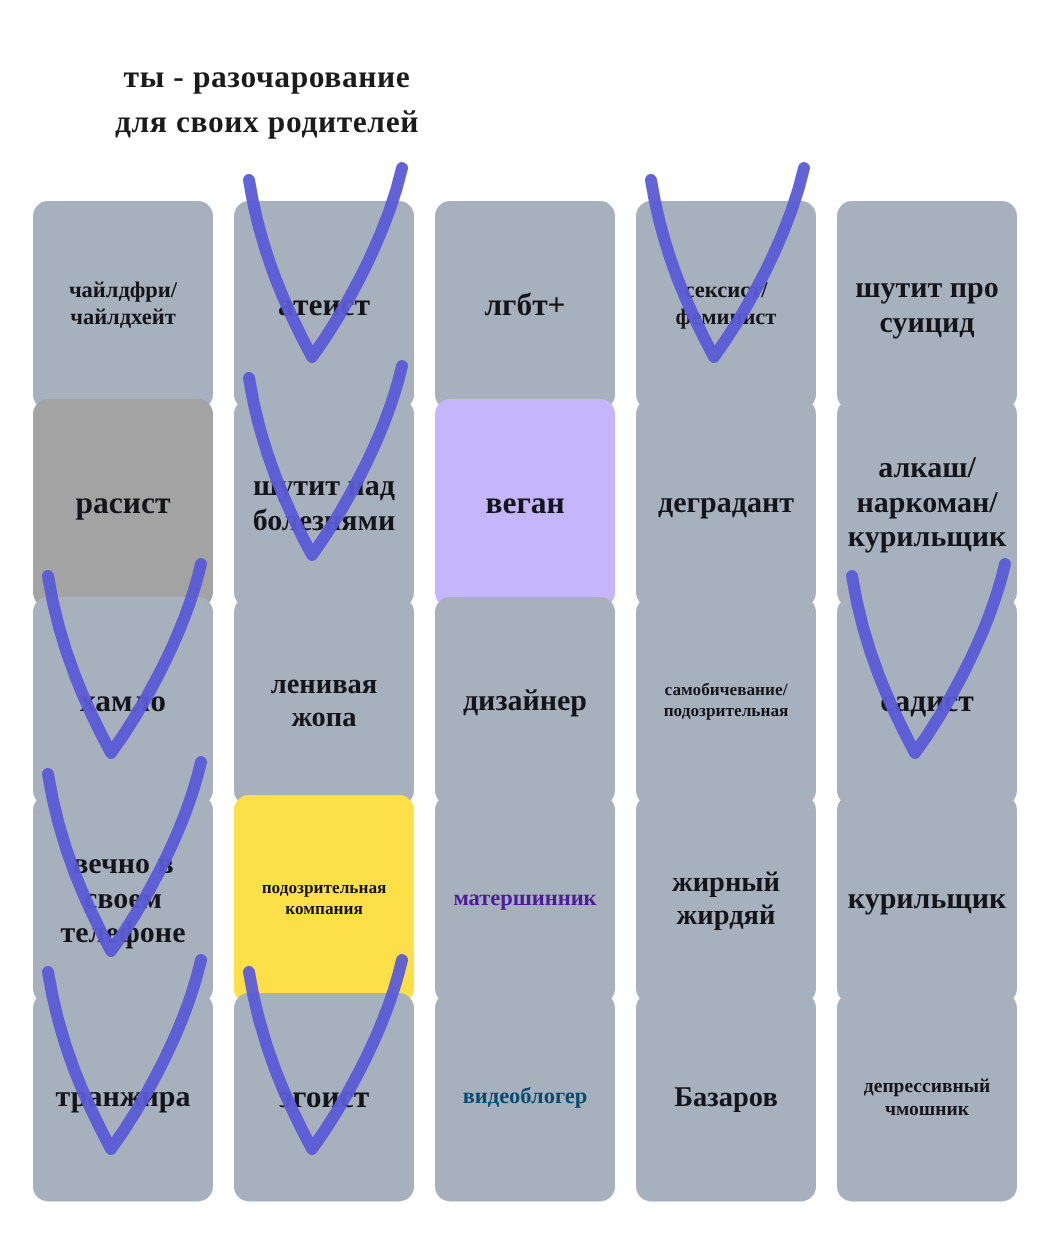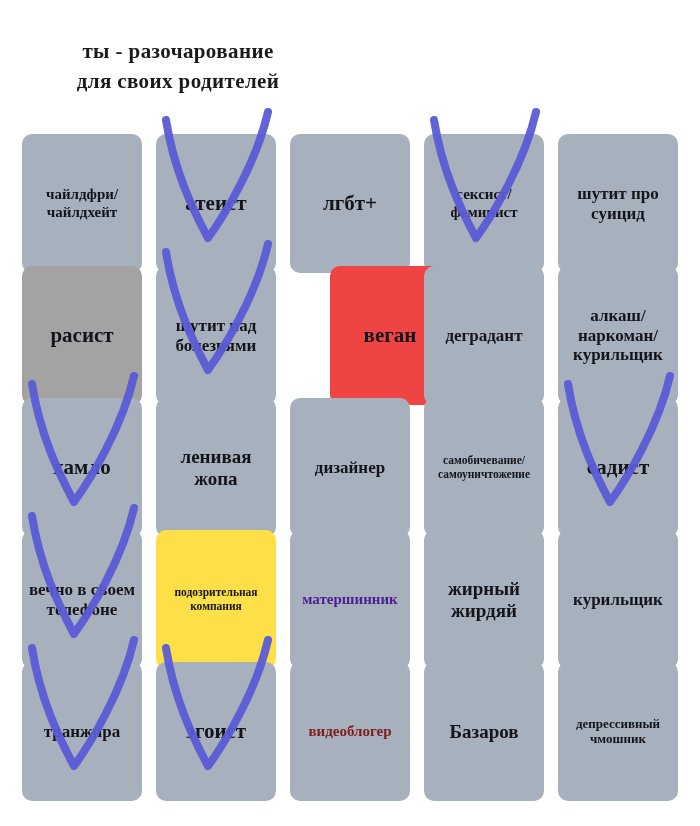--- a/index.html
+++ b/index.html
@@ -89,21 +89,21 @@
     text-align: center;
     color: #14151a;
     font-family: "Liberation Serif", serif;
     font-weight: bold;
     line-height: 1.14;
     word-wrap: break-word;
     hyphens: none;
   }
   .fs-xl  { font-size: 21px; }
   .fs-lg  { font-size: 19px; }
-  .fs-md  { font-size: 17px; }
+  .fs-md  { font-size: 20px; }
   .fs-sm  { font-size: 15px; }
   .fs-xs  { font-size: 13px; }
   .fs-xxs { font-size: 11.5px; }
 
   
   #marks {
     position: absolute;
     left: 0;
     top: 0;
     width: 700px;
@@ -138,40 +138,40 @@
       </div>
       <div class="cell" style="background: rgb(167, 176, 189);">
         <span class="cell-label fs-md" style="color: rgb(20, 21, 26);">шутит про суицид</span>
       </div>
       <div class="cell" style="background: #a3a3a3;">
         <span class="cell-label fs-xl" style="color: rgb(20, 21, 26);">расист</span>
       </div>
       <div class="cell" style="background: rgb(167, 176, 189);">
         <span class="cell-label fs-md" style="color: rgb(20, 21, 26);">шутит над болезнями</span>
       </div>
-      <div class="cell" style="background: #ef4444; margin-left: 40px;">
+      <div class="cell" style="background: #c4b5fd;">
         <span class="cell-label fs-xl" style="color: rgb(20, 21, 26);">веган</span>
       </div>
       <div class="cell" style="background: rgb(167, 176, 189);">
         <span class="cell-label fs-md" style="color: rgb(20, 21, 26);">деградант</span>
       </div>
       <div class="cell" style="background: rgb(167, 176, 189);">
         <span class="cell-label fs-md" style="color: rgb(20, 21, 26);">алкаш/ наркоман/ курильщик</span>
       </div>
       <div class="cell" style="background: rgb(167, 176, 189);">
         <span class="cell-label fs-xl" style="color: rgb(20, 21, 26);">хамло</span>
       </div>
       <div class="cell" style="background: rgb(167, 176, 189);">
         <span class="cell-label fs-lg" style="color: rgb(20, 21, 26);">ленивая жопа</span>
       </div>
       <div class="cell" style="background: rgb(167, 176, 189);">
         <span class="cell-label fs-md" style="color: rgb(20, 21, 26);">дизайнер</span>
       </div>
       <div class="cell" style="background: rgb(167, 176, 189);">
-        <span class="cell-label fs-xxs" style="color: rgb(20, 21, 26);">самобичевание/ самоуничтожение</span>
+        <span class="cell-label fs-xxs" style="color: rgb(20, 21, 26);">самобичевание/ подозрительная</span>
       </div>
       <div class="cell" style="background: rgb(167, 176, 189);">
         <span class="cell-label fs-xl" style="color: rgb(20, 21, 26);">садист</span>
       </div>
       <div class="cell" style="background: rgb(167, 176, 189);">
         <span class="cell-label fs-md" style="color: rgb(20, 21, 26);">вечно в своем телефоне</span>
       </div>
       <div class="cell" style="background: #fde047;">
         <span class="cell-label fs-xxs" style="color: rgb(20, 21, 26);">подозрительная компания</span>
       </div>
@@ -184,21 +184,21 @@
       <div class="cell" style="background: rgb(167, 176, 189);">
         <span class="cell-label fs-md" style="color: rgb(20, 21, 26);">курильщик</span>
       </div>
       <div class="cell" style="background: rgb(167, 176, 189);">
         <span class="cell-label fs-md" style="color: rgb(20, 21, 26);">транжира</span>
       </div>
       <div class="cell" style="background: rgb(167, 176, 189);">
         <span class="cell-label fs-xl" style="color: rgb(20, 21, 26);">эгоист</span>
       </div>
       <div class="cell" style="background: rgb(167, 176, 189);">
-        <span class="cell-label fs-sm" style="color: #7f1d1d;">видеоблогер</span>
+        <span class="cell-label fs-sm" style="color: #0c4a6e;">видеоблогер</span>
       </div>
       <div class="cell" style="background: rgb(167, 176, 189);">
         <span class="cell-label fs-lg" style="color: rgb(20, 21, 26);">Базаров</span>
       </div>
       <div class="cell" style="background: rgb(167, 176, 189);">
         <span class="cell-label fs-xs" style="color: rgb(20, 21, 26);">депрессивный чмошник</span>
       </div>
     </div>
 
   <svg id="marks" viewBox="0 0 700 826" xmlns="http://www.w3.org/2000/svg">

